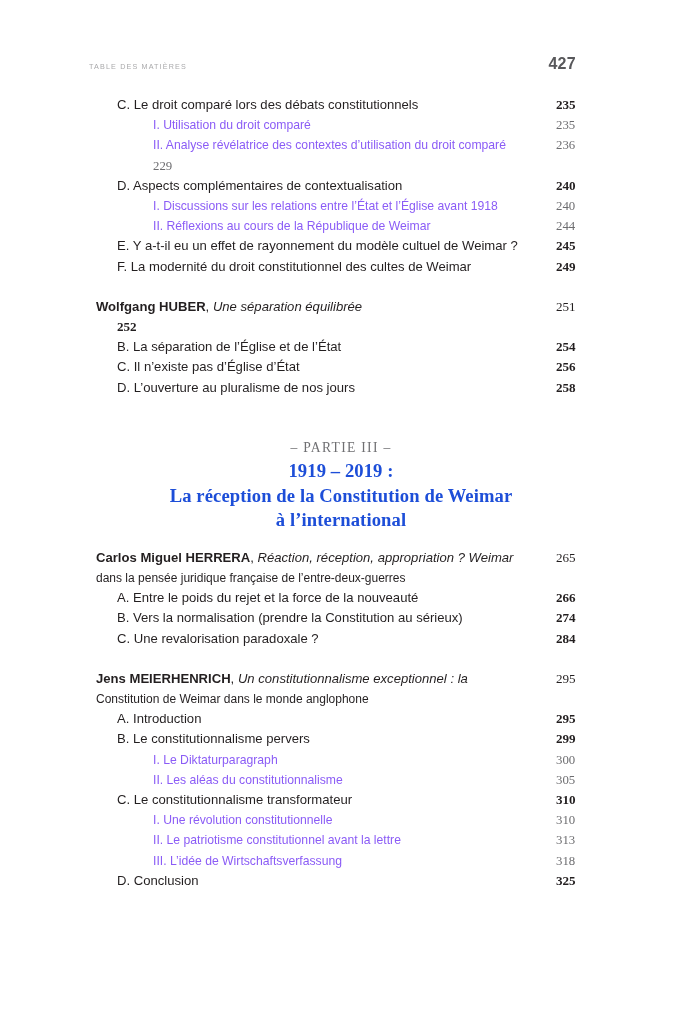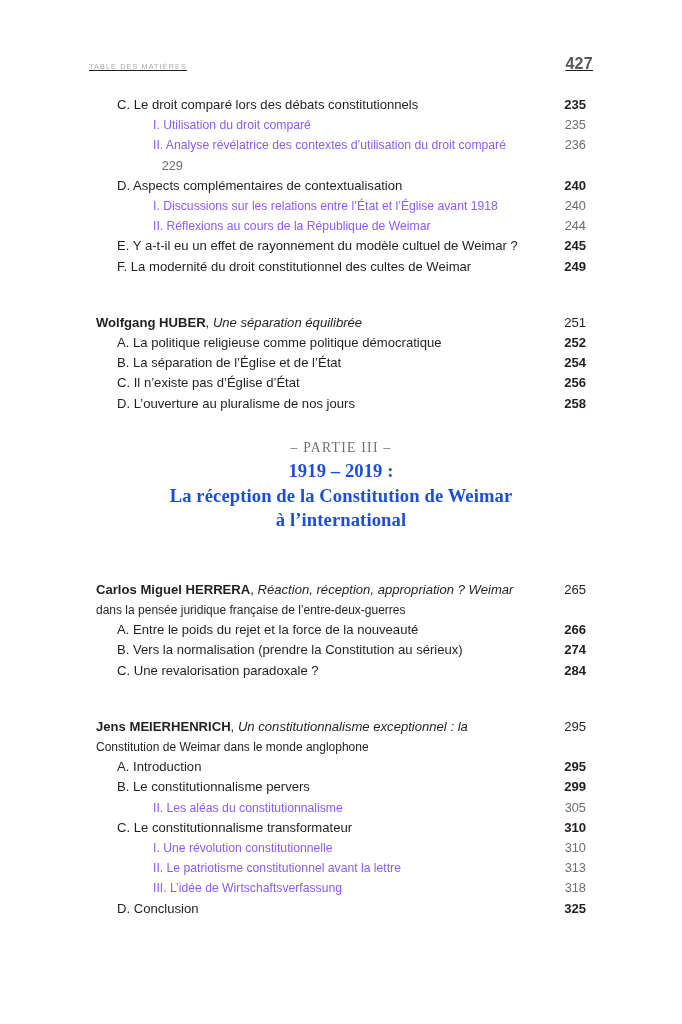--- a/index.html
+++ b/index.html
@@ -21,26 +21,25 @@
     position: absolute;
     inset: 0;
     padding: 0;
   }
 
   
   .runhead {
     position: absolute;
     top: 56px;
     left: 89px;
-    right: 89px;
+    right: 106px;
     height: 18px;
     display: flex;
     align-items: baseline;
     justify-content: space-between;
-    text-decoration: underline;
   }
   .runhead-label {
     font-size: 7.2px;
     letter-spacing: 1.15px;
     color: #a9a9ab;
     text-transform: uppercase;
     white-space: nowrap;
     line-height: 1;
   }
   .runhead-folio {
@@ -64,28 +63,28 @@
     align-items: baseline;
     justify-content: space-between;
     line-height: 20.2px;
   }
   .entry .txt {
     flex: 0 1 auto;
     padding-right: 10px;
   }
   .entry .pg {
     flex: 0 0 auto;
-    text-align: right;
     min-width: 30px;
     font-variant-numeric: tabular-nums;
+    font-family: Liberation Serif, serif;
   }
 
   
   .author-entry {
-    margin-top: 16px;
+    margin-top: 0;
   }
   .author-entry .txt {
     font-size: 13.1px;
     color: #231f20;
   }
   .author-entry .pg {
     font-size: 13.1px;
     color: #231f20;
   }
   .author-name {
@@ -209,21 +208,20 @@
 
     <div class="gap"></div>
 
     <div>
       <div class="entry author-entry">
         <span class="txt"><span class="author-name">Wolfgang HUBER</span><span>, </span><span class="author-title">Une séparation équilibrée</span></span>
         <span class="pg">251</span>
       </div>
       <div>
           <div class="entry lvl1">
-            <span class="txt">A. La politique religieuse comme politique démocratique</span>
             <span class="pg">252</span>
           </div>
           <div class="entry lvl1">
             <span class="txt">B. La séparation de l’Église et de l’État</span>
             <span class="pg">254</span>
           </div>
           <div class="entry lvl1">
             <span class="txt">C. Il n’existe pas d’Église d’État</span>
             <span class="pg">256</span>
           </div>
@@ -269,20 +267,24 @@
       <div>
           <div class="entry lvl1">
             <span class="txt">A. Introduction</span>
             <span class="pg">295</span>
           </div>
           <div class="entry lvl1">
             <span class="txt">B. Le constitutionnalisme pervers</span>
             <span class="pg">299</span>
           </div>
           <div class="entry lvl2">
+            <span class="txt">I. Le Diktaturparagraph</span>
+            <span class="pg">300</span>
+          </div>
+          <div class="entry lvl2">
             <span class="txt">II. Les aléas du constitutionnalisme</span>
             <span class="pg">305</span>
           </div>
           <div class="entry lvl1">
             <span class="txt">C. Le constitutionnalisme transformateur</span>
             <span class="pg">310</span>
           </div>
           <div class="entry lvl2">
             <span class="txt">I. Une révolution constitutionnelle</span>
             <span class="pg">310</span>

